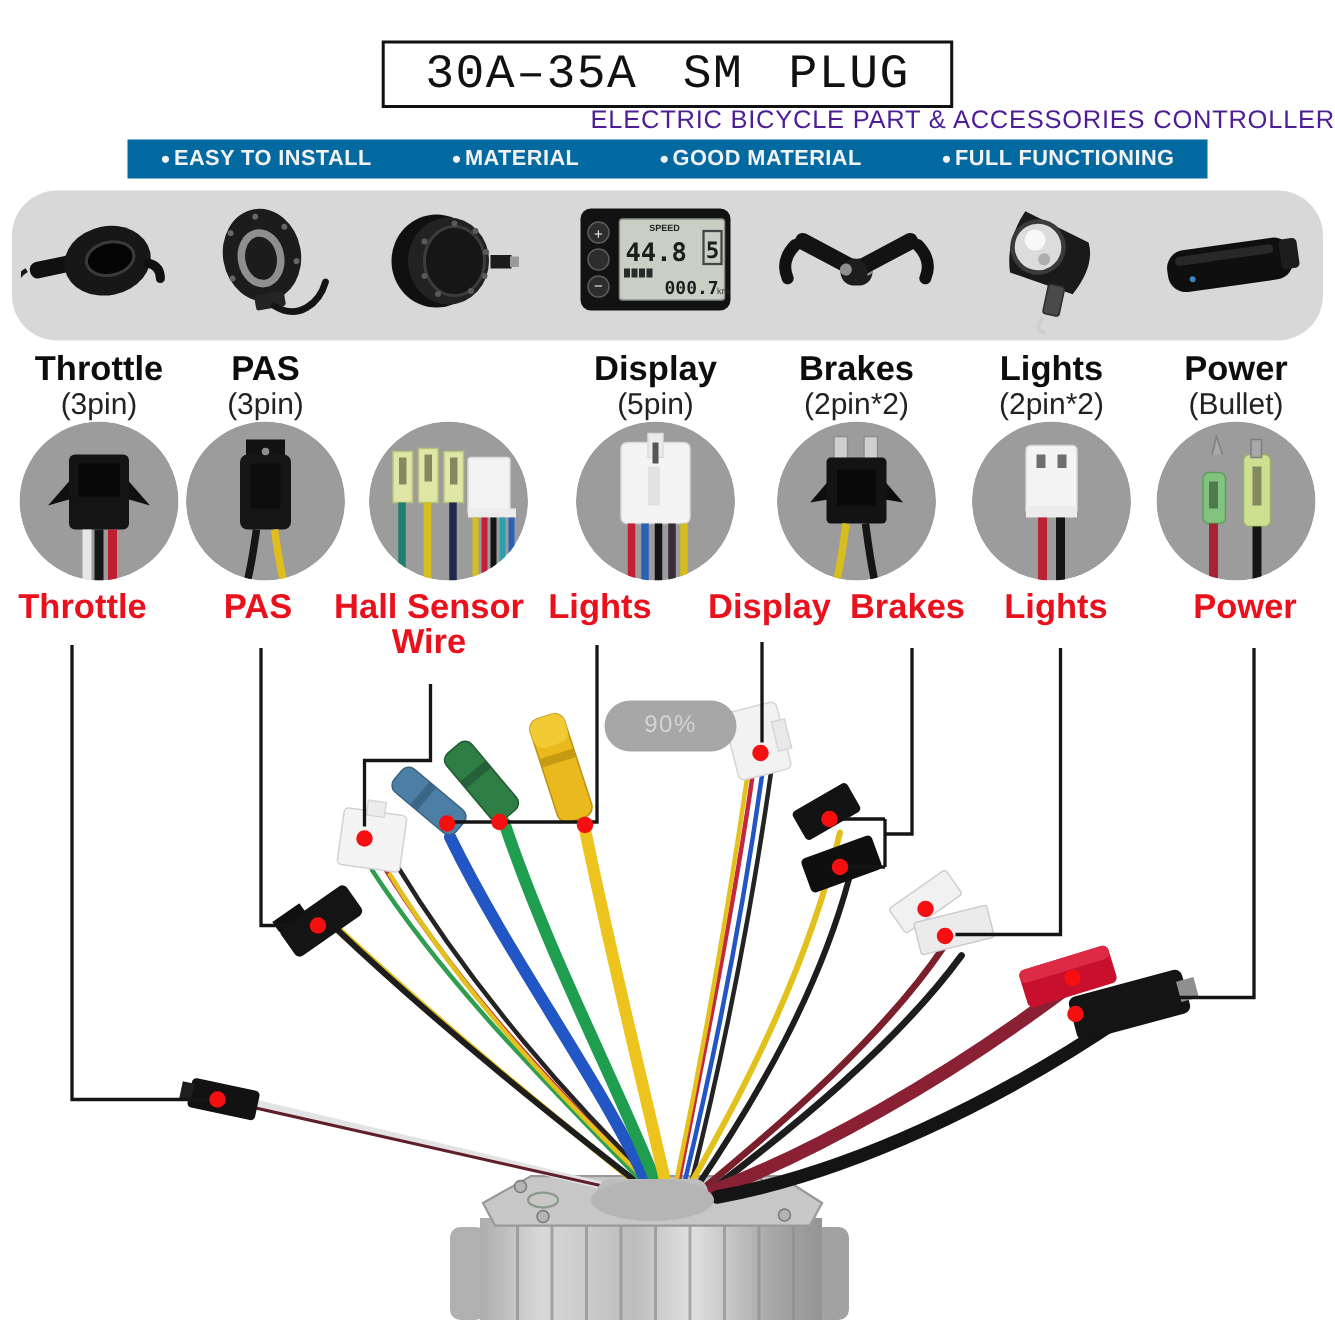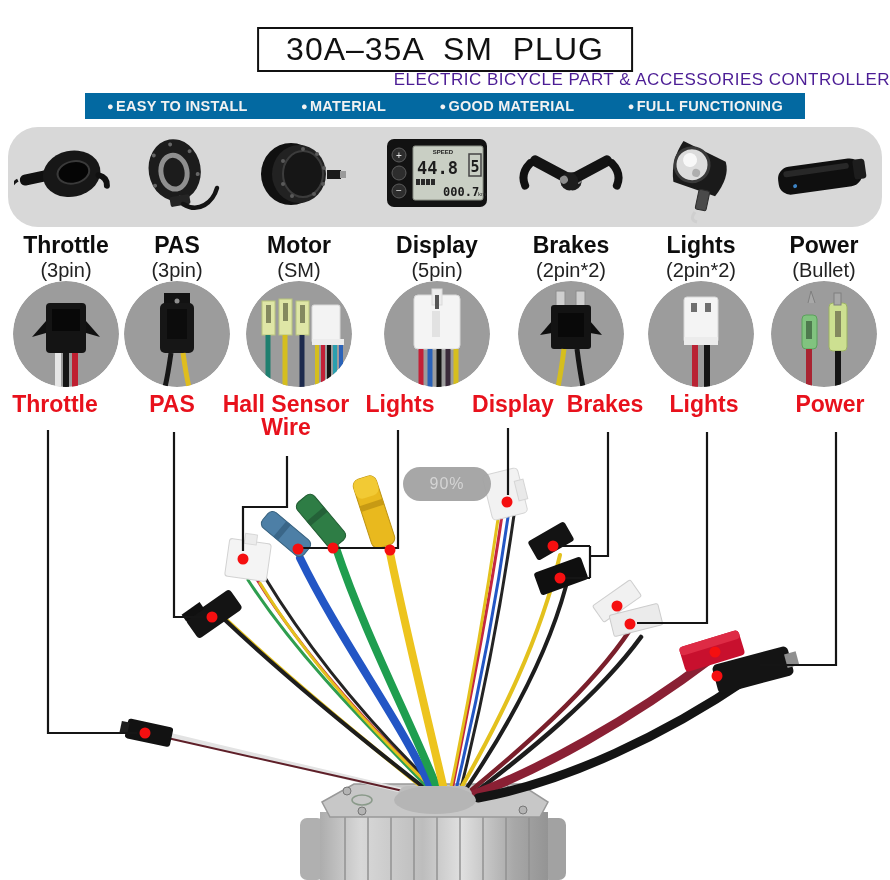--- a/index.html
+++ b/index.html
@@ -1,20 +1,20 @@
 <!DOCTYPE html>
 <html><head>
 <meta charset="utf-8">
 <style>
   html,body{margin:0;padding:0;background:#fff;}
   #stage{position:relative;width:890px;height:880px;background:#ffffff;overflow:hidden;
          font-family:"Liberation Sans",sans-serif;color:#111;}
   
   .title-box{position:absolute;top:27px;left:50%;transform:translateX(-50%);
-    border:2.5px solid #111;padding:2px 27px;white-space:nowrap;}
+    border:2.5px solid #111;padding:2px 27px;white-space:nowrap;font-family:Liberation Mono, monospace;}
   .title-box h1{margin:0;font-size:32px;font-weight:normal;letter-spacing:1px;word-spacing:10px;color:#111;}
   .subtitle{position:absolute;top:70px;left:0;width:100%;text-align:right;
     font-size:17px;letter-spacing:.5px;color:#4c1d95;}
   .feature-bar{position:absolute;top:93px;left:85px;width:720px;height:26px;background:#0369a1;
     display:flex;align-items:center;justify-content:space-between;padding:0 22px;box-sizing:border-box;}
   .feat{color:#f2f2f2;font-size:14.5px;font-weight:bold;letter-spacing:.3px;white-space:nowrap;}
   .feat .bullet{font-size:11px;margin-right:2px;vertical-align:1px;}
   
   .band{position:absolute;top:127px;left:8px;width:874px;height:100px;background:#d8d8d8;border-radius:30px;}
   .photo{position:absolute;top:130px;width:104px;height:94px;}
@@ -160,24 +160,20 @@
     </svg>
   </div>
 
   <div class="part" style="left:1px">
       <div class="pname">Throttle</div>
       <div class="ppins">(3pin)</div>
     </div>
   <div class="part" style="left:112px">
       <div class="pname">PAS</div>
       <div class="ppins">(3pin)</div>
-    </div>
-  <div class="part" style="left:234px">
-      <div class="pname">Motor</div>
-      <div class="ppins">(SM)</div>
     </div>
   <div class="part" style="left:372px">
       <div class="pname">Display</div>
       <div class="ppins">(5pin)</div>
     </div>
   <div class="part" style="left:506px">
       <div class="pname">Brakes</div>
       <div class="ppins">(2pin*2)</div>
     </div>
   <div class="part" style="left:636px">

